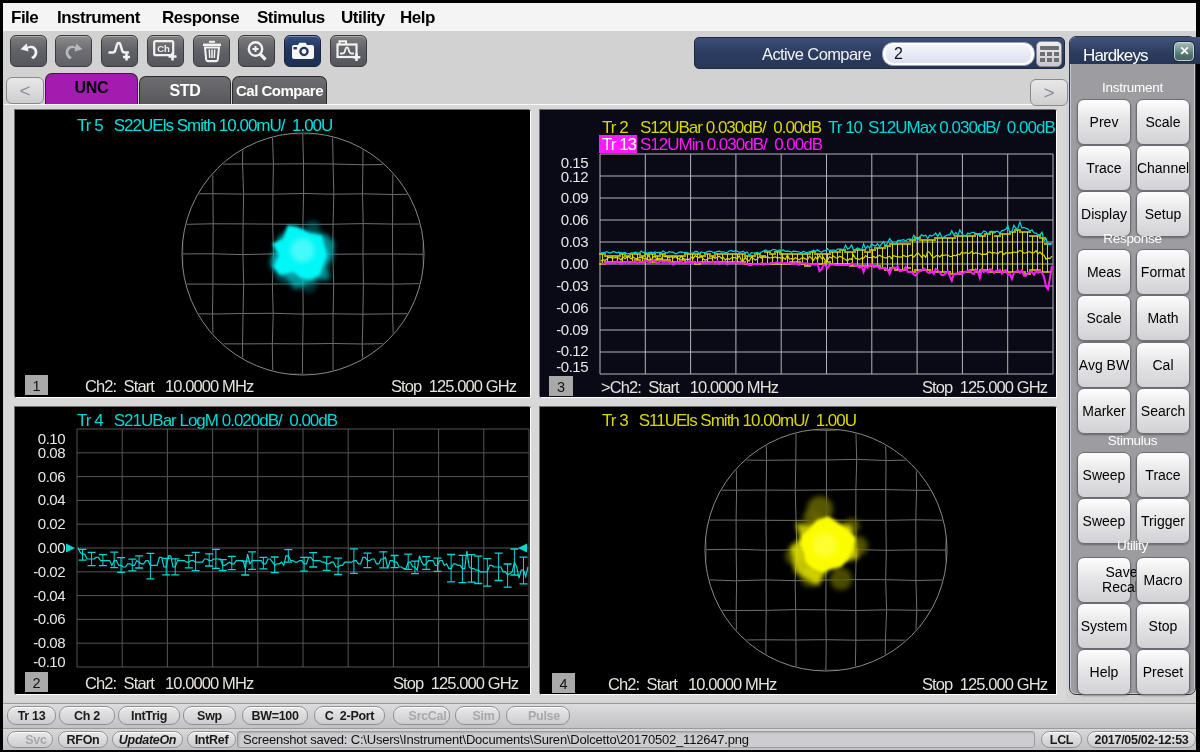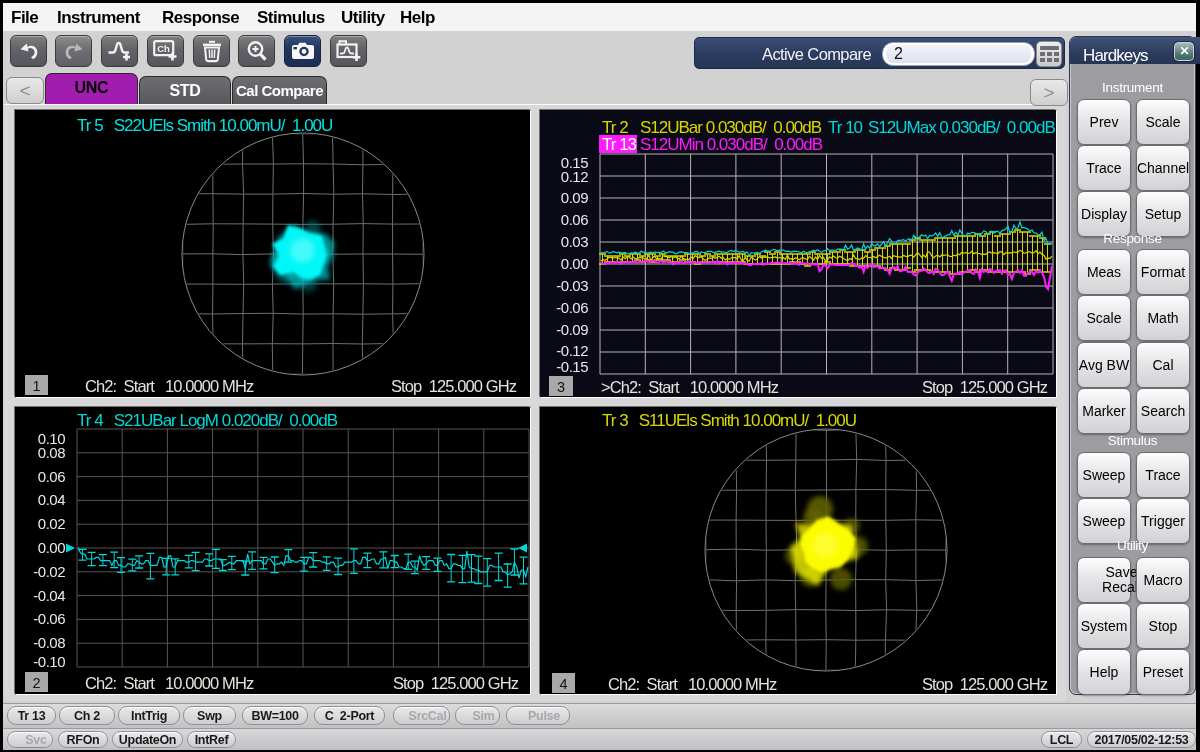--- a/index.html
+++ b/index.html
@@ -299,17 +299,18 @@
  <div class="pill" style="left:180px;top:2px;width:53px;height:19px;line-height:19px;">Swp</div>
  <div class="pill" style="left:239px;top:2px;width:66px;height:19px;line-height:19px;">BW=100</div>
  <div class="pill" style="left:311px;top:2px;width:71px;height:19px;line-height:19px;">C&nbsp; 2-Port</div>
  <div class="pill pilld" style="left:390px;top:2px;width:57px;height:19px;line-height:19px;">SrcCal</div>
  <div class="pill pilld" style="left:452px;top:2px;width:45px;height:19px;line-height:19px;">Sim</div>
  <div class="pill pilld" style="left:503px;top:2px;width:64px;height:19px;line-height:19px;">Pulse</div>
 </div>
 <div class="abs" id="sb2">
  <div class="pill pilld" style="left:4px;top:2px;width:46px;height:17px;line-height:17px;">Svc</div>
  <div class="pill" style="left:55px;top:2px;width:50px;height:17px;line-height:17px;">RFOn</div>
- <div class="pill" style="left:109px;top:2px;width:71px;height:17px;line-height:17px;">UpdateOn</div>
+ <div class="pill" style="left:109px;top:2px;width:71px;height:17px;line-height:17px;font-style:italic;">UpdateOn</div>
  <div class="pill" style="left:184px;top:2px;width:49px;height:17px;line-height:17px;">IntRef</div>
+ <div class="ptxt" style="left:234px;top:2px;width:798px;height:17px;line-height:16px;padding-left:5px;">Screenshot saved: C:\Users\Instrument\Documents\Suren\Dolcetto\20170502_112647.png</div>
  <div class="pill" style="left:1038px;top:2px;width:41px;height:17px;line-height:17px;">LCL</div>
  <div class="pill" style="left:1084px;top:2px;width:109px;height:17px;line-height:17px;font-size:12.5px;letter-spacing:-0.3px;">2017/05/02-12:53</div>
 </div>
 </div>
 </body></html>

